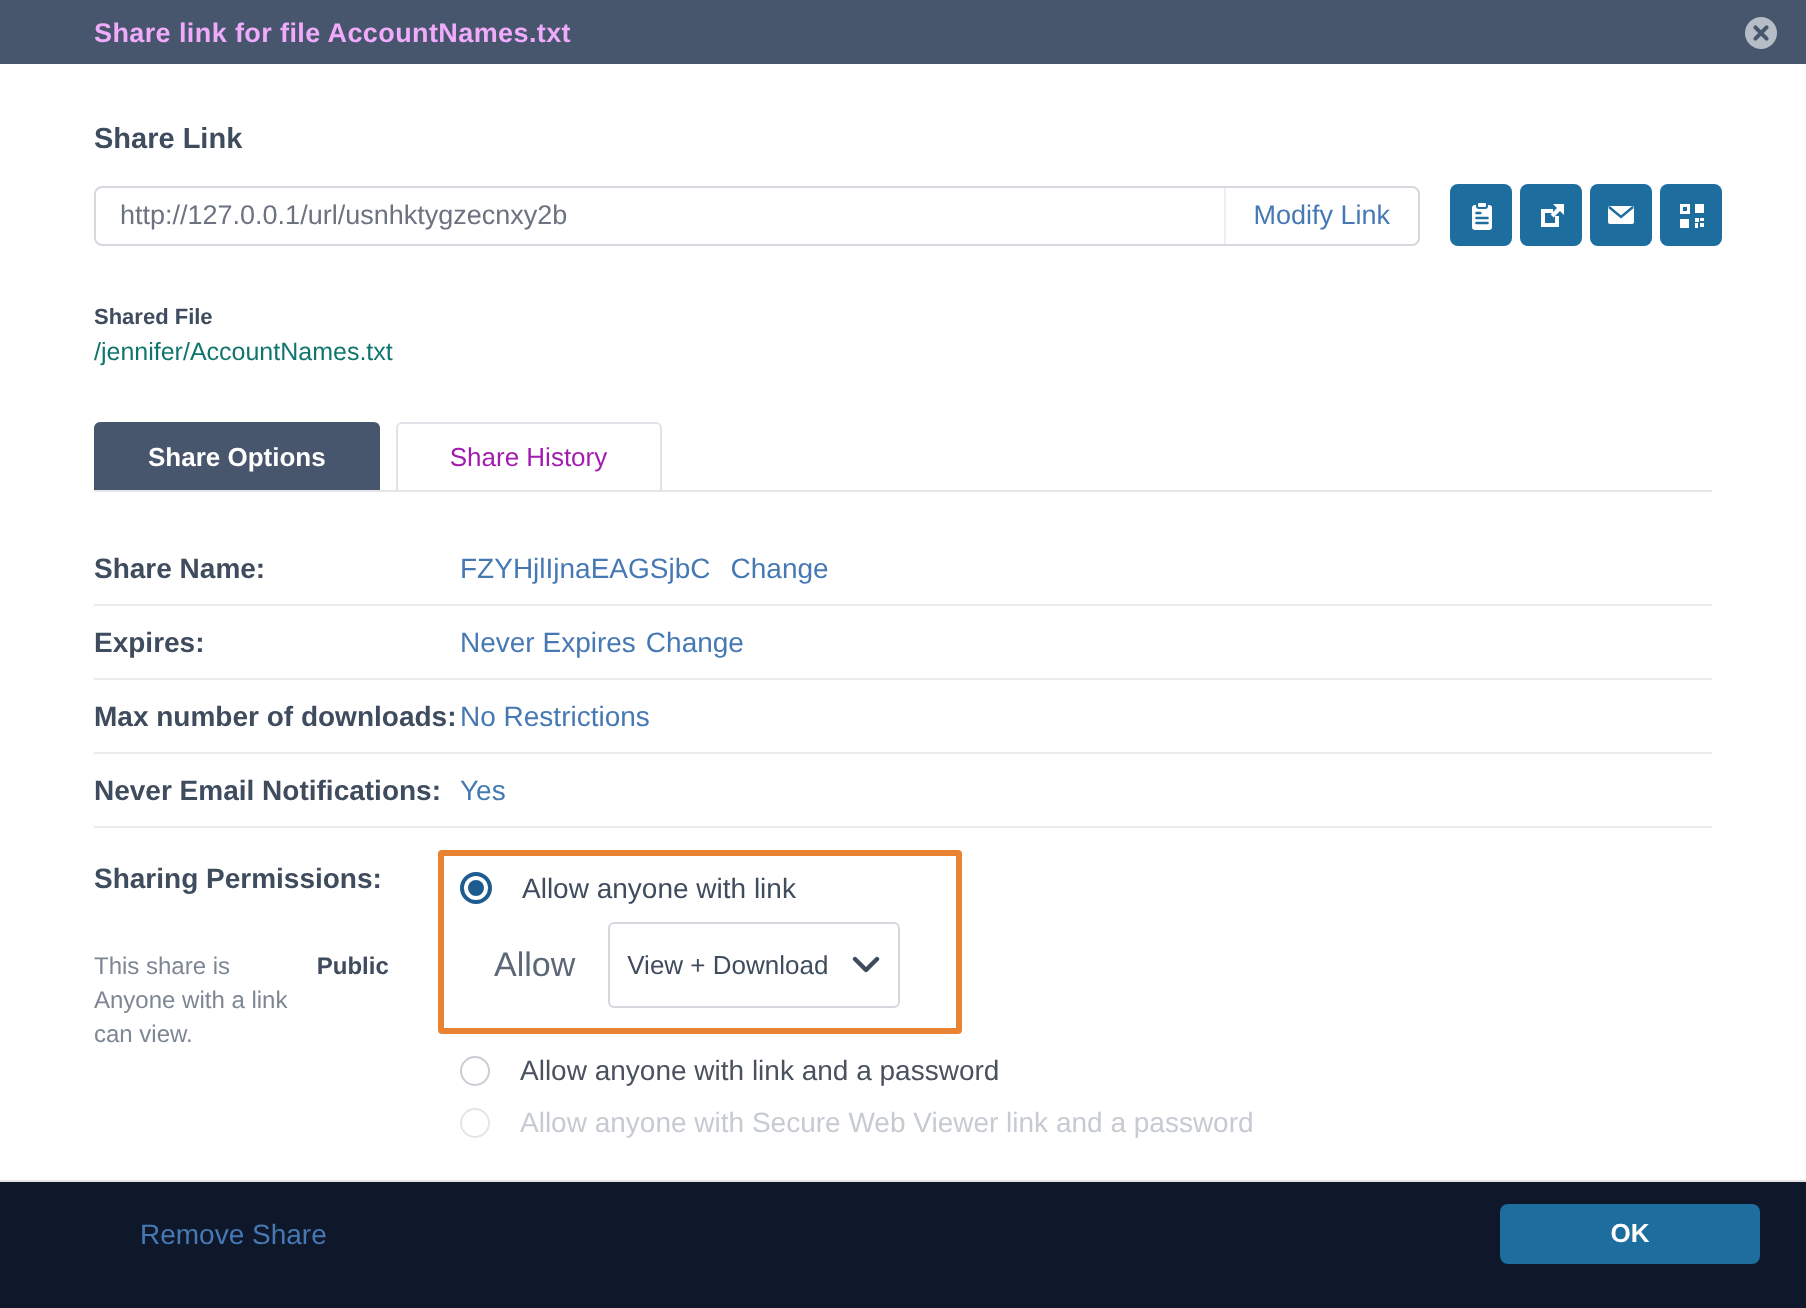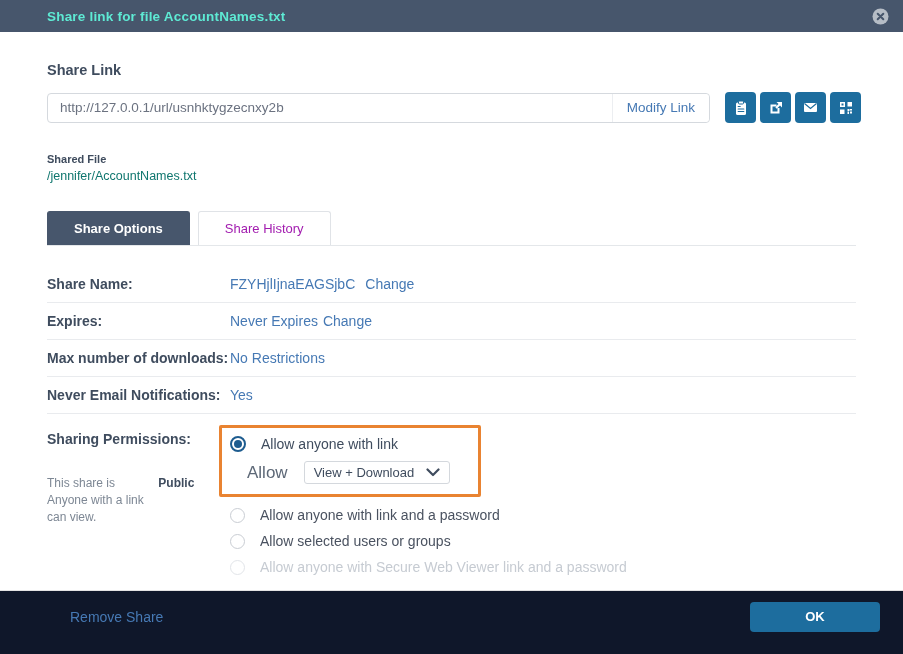--- a/index.html
+++ b/index.html
@@ -5,21 +5,21 @@
   * { margin:0; padding:0; box-sizing:border-box; }
   html,body { background:#e9e9e9; }
   body { font-family:"Liberation Sans", sans-serif; }
   .dialog {
     width:903px; height:654px; background:#fff;
     display:flex; flex-direction:column; margin:0 auto;
     box-shadow:0 2px 10px rgba(0,0,0,.25);
   }
   
   .titlebar {
-    height:32px; background:#47566c; color:#5eead4;
+    height:32px; background:#47566c; color:#f0abfc;
     display:flex; align-items:center; justify-content:space-between;
     padding:0 14px 0 47px; flex:0 0 auto;
   }
   .titlebar .title { font-size:13.5px; font-weight:bold; letter-spacing:.2px; }
   .close-btn { width:17px; height:17px; border:none; background:transparent; cursor:pointer; padding:0; display:flex; }
   
   .body { flex:1 1 auto; padding:0 47px; overflow:hidden; }
   .section-label { margin-top:30px; font-size:14.5px; font-weight:600; color:#3f4c5e; }
   .link-row { margin-top:14px; display:flex; align-items:center; }
   .input-group {
@@ -77,21 +77,21 @@
   }
   .radio .dot { width:8px; height:8px; border-radius:50%; background:#1e5c8f; }
   .radio.off { border:1px solid #c9cdd3; width:15px; height:15px; flex-basis:15px; }
   .radio.disabled { border:1px solid #e2e5e9; width:15px; height:15px; flex-basis:15px; }
   .radio-label { font-size:14px; color:#3f4c5e; }
   .radio-label.muted { color:#4a5260; }
   .radio-label.disabled { color:#c6cbd2; }
   .allow-row { display:flex; align-items:center; margin-top:9px; padding-left:17px; }
   .allow-label { font-size:17px; color:#5d6877; margin-right:16px; }
   .select-box {
-    display:flex; align-items:center; justify-content:space-between; width:146px; height:23px;
+    display:flex; align-items:center; justify-content:space-between; width:146px; height:43px;
     border:1px solid #d4d8dd; border-radius:3px; background:#fff; padding:0 9px; cursor:pointer;
   }
   .select-box .sel-text { font-size:13px; color:#3f4c5e; }
   .radio-options .radio-row { margin-top:10px; }
   
   .footer {
     flex:0 0 64px; background:#0f172a; border-top:1px solid #e3e3e3;
     display:flex; align-items:center; justify-content:space-between;
     padding:0 23px 12px 70px;
   }
@@ -215,24 +215,20 @@
             </div>
           </div>
         </div>
 
         <div class="radio-options">
           <div class="radio-row">
             <span class="radio off"></span>
             <span class="radio-label muted">Allow anyone with link and a password</span>
           </div>
           <div class="radio-row">
-            <span class="radio off"></span>
-            <span class="radio-label muted">Allow selected users or groups</span>
-          </div>
-          <div class="radio-row">
             <span class="radio disabled"></span>
             <span class="radio-label disabled">Allow anyone with Secure Web Viewer link and a password</span>
           </div>
         </div>
       </div>
     </div>
 
   </div>
 
   <div class="footer">

